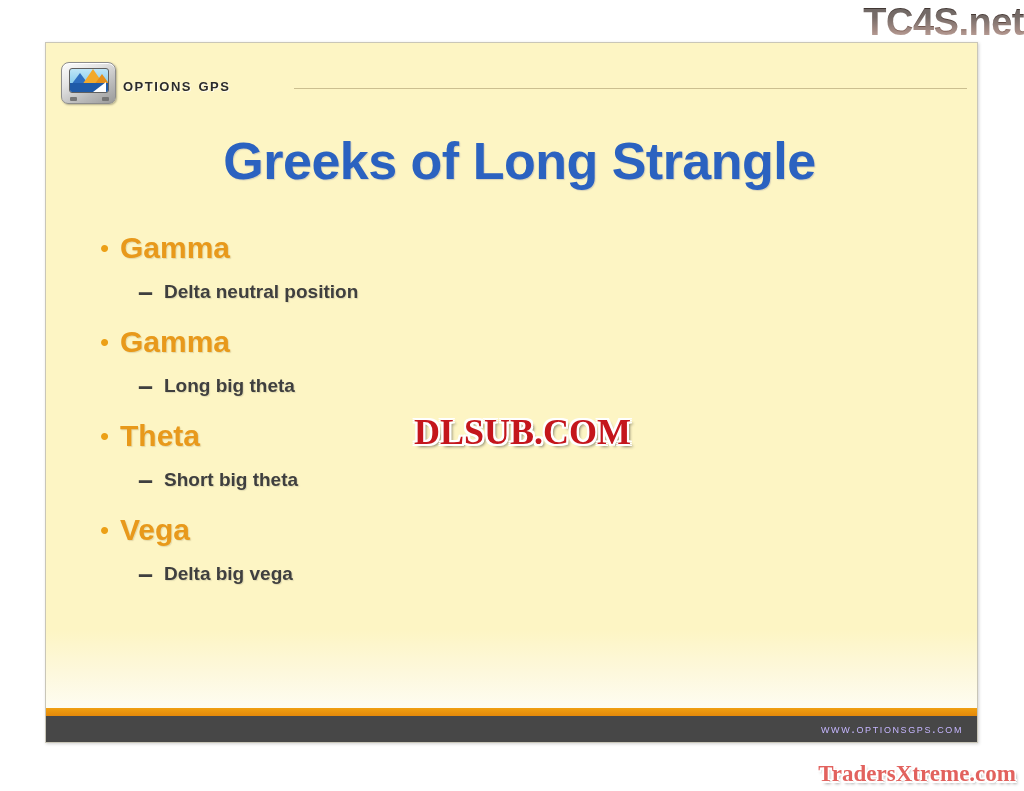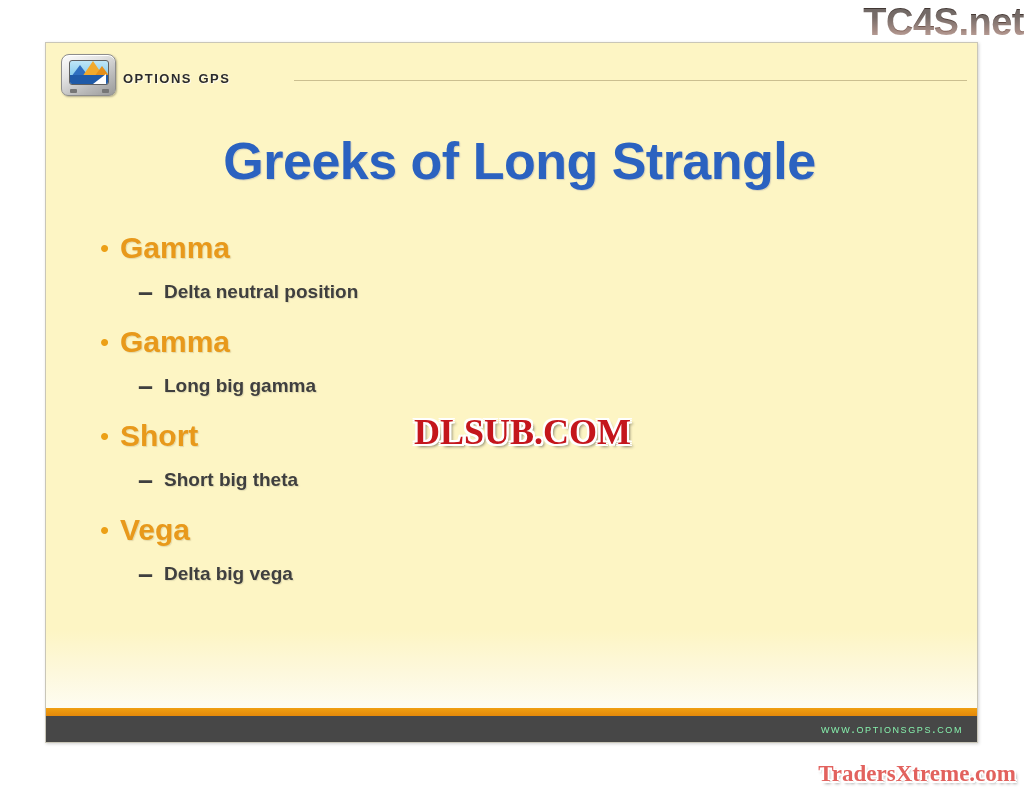--- a/index.html
+++ b/index.html
@@ -48,21 +48,21 @@
     border: 1px solid #c9c6b8;
     box-sizing: border-box;
     box-shadow: 1px 1px 3px rgba(0,0,0,0.18);
     overflow: hidden;
   }
 
   
   #slide-header {
     position: absolute;
     left: 0;
-    top: 0;
+    top: 8px;
     width: 100%;
     height: 62px;
   }
   #gps-logo {
     position: absolute;
     left: 15px;
     top: 11px;
     width: 55px;
     height: 42px;
   }
@@ -246,21 +246,21 @@
     height: 26px;
     background: #474747;
   }
   #footer-url {
     position: absolute;
     right: 14px;
     top: 5px;
     font-family: "Liberation Sans", sans-serif;
     font-size: 13px;
     letter-spacing: 1.6px;
-    color: #86efac;
+    color: #c4b5fd;
     font-variant: small-caps;
     text-transform: lowercase;
     white-space: nowrap;
   }
 
   
   #dlsub-watermark {
     position: absolute;
     left: 368px;
     top: 368px;
@@ -333,26 +333,26 @@
       <span class="dash">–</span>
       <span class="txt">Delta neutral position</span>
     </div>
 
     <div class="bullet-l1">
       <span class="dot">•</span>
       <span class="txt">Gamma</span>
     </div>
     <div class="bullet-l2">
       <span class="dash">–</span>
-      <span class="txt">Long big gamma</span>
+      <span class="txt">Long big theta</span>
     </div>
 
     <div class="bullet-l1">
       <span class="dot">•</span>
-      <span class="txt">Short</span>
+      <span class="txt">Theta</span>
     </div>
     <div class="bullet-l2">
       <span class="dash">–</span>
       <span class="txt">Short big theta</span>
     </div>
 
     <div class="bullet-l1">
       <span class="dot">•</span>
       <span class="txt">Vega</span>
     </div>

